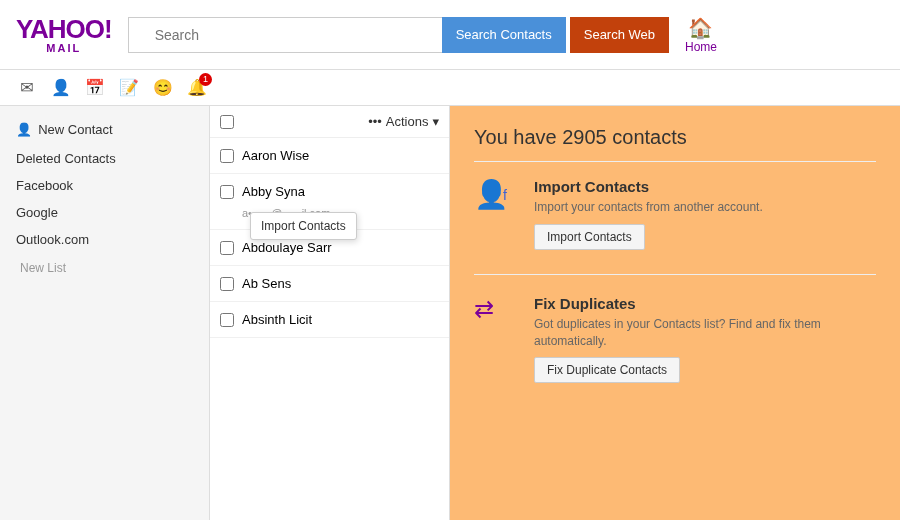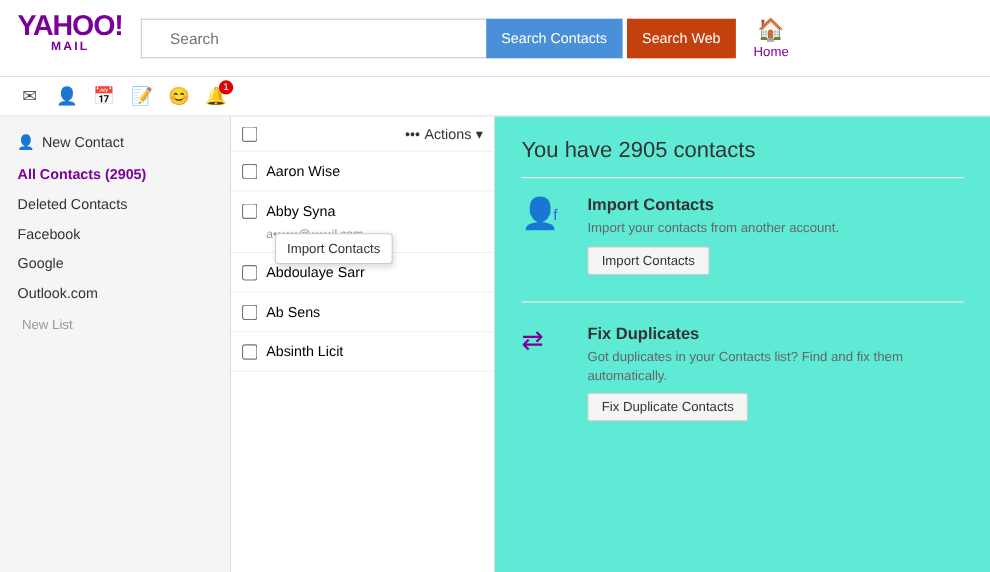--- a/index.html
+++ b/index.html
@@ -2,20 +2,21 @@
 <html><head>
   <meta charset="utf-8">
   <style>
     * { box-sizing: border-box; margin: 0; padding: 0; }
     body { font-family: Arial, Helvetica, sans-serif; font-size: 13px; background: #e8e8e8; width: 900px; height: 520px; overflow: hidden; }
 
     
     #header {
       background: #fff;
       display: flex;
+      align-items: center;
       padding: 10px 16px;
       border-bottom: 1px solid #ddd;
       height: 70px;
     }
     #logo-area {
       display: flex;
       flex-direction: column;
       align-items: center;
       margin-right: 16px;
       min-width: 90px;
@@ -213,21 +214,21 @@
       font-size: 12px;
       color: #333;
       box-shadow: 1px 2px 6px rgba(0,0,0,0.15);
       white-space: nowrap;
       z-index: 10;
     }
 
     
     #right-panel {
       flex: 1;
-      background: #5eead4;
+      background: #fdba74;
       padding: 20px 24px;
       overflow-y: auto;
     }
     #contacts-count-heading {
       font-size: 20px;
       color: #333;
       font-weight: normal;
       margin-bottom: 16px;
       border-bottom: 1px solid #eee;
       padding-bottom: 12px;
@@ -312,21 +313,20 @@
   </div>
 </div>
 
 <div id="main">
 
   <div id="sidebar">
     <div id="new-contact-btn">
       <span>👤</span>
       <span>New Contact</span>
     </div>
-    <div class="sidebar-item active">All Contacts (2905)</div>
     <div class="sidebar-item">Deleted Contacts</div>
     <div class="sidebar-item">Facebook</div>
     <div class="sidebar-item">Google</div>
     <div class="sidebar-item">Outlook.com</div>
     <div id="new-list-label">New List</div>
   </div>
 
   <div id="contact-list-panel">
     <div id="contact-list-toolbar">
       <input type="checkbox" id="select-all-checkbox" class="contact-checkbox" style="">

